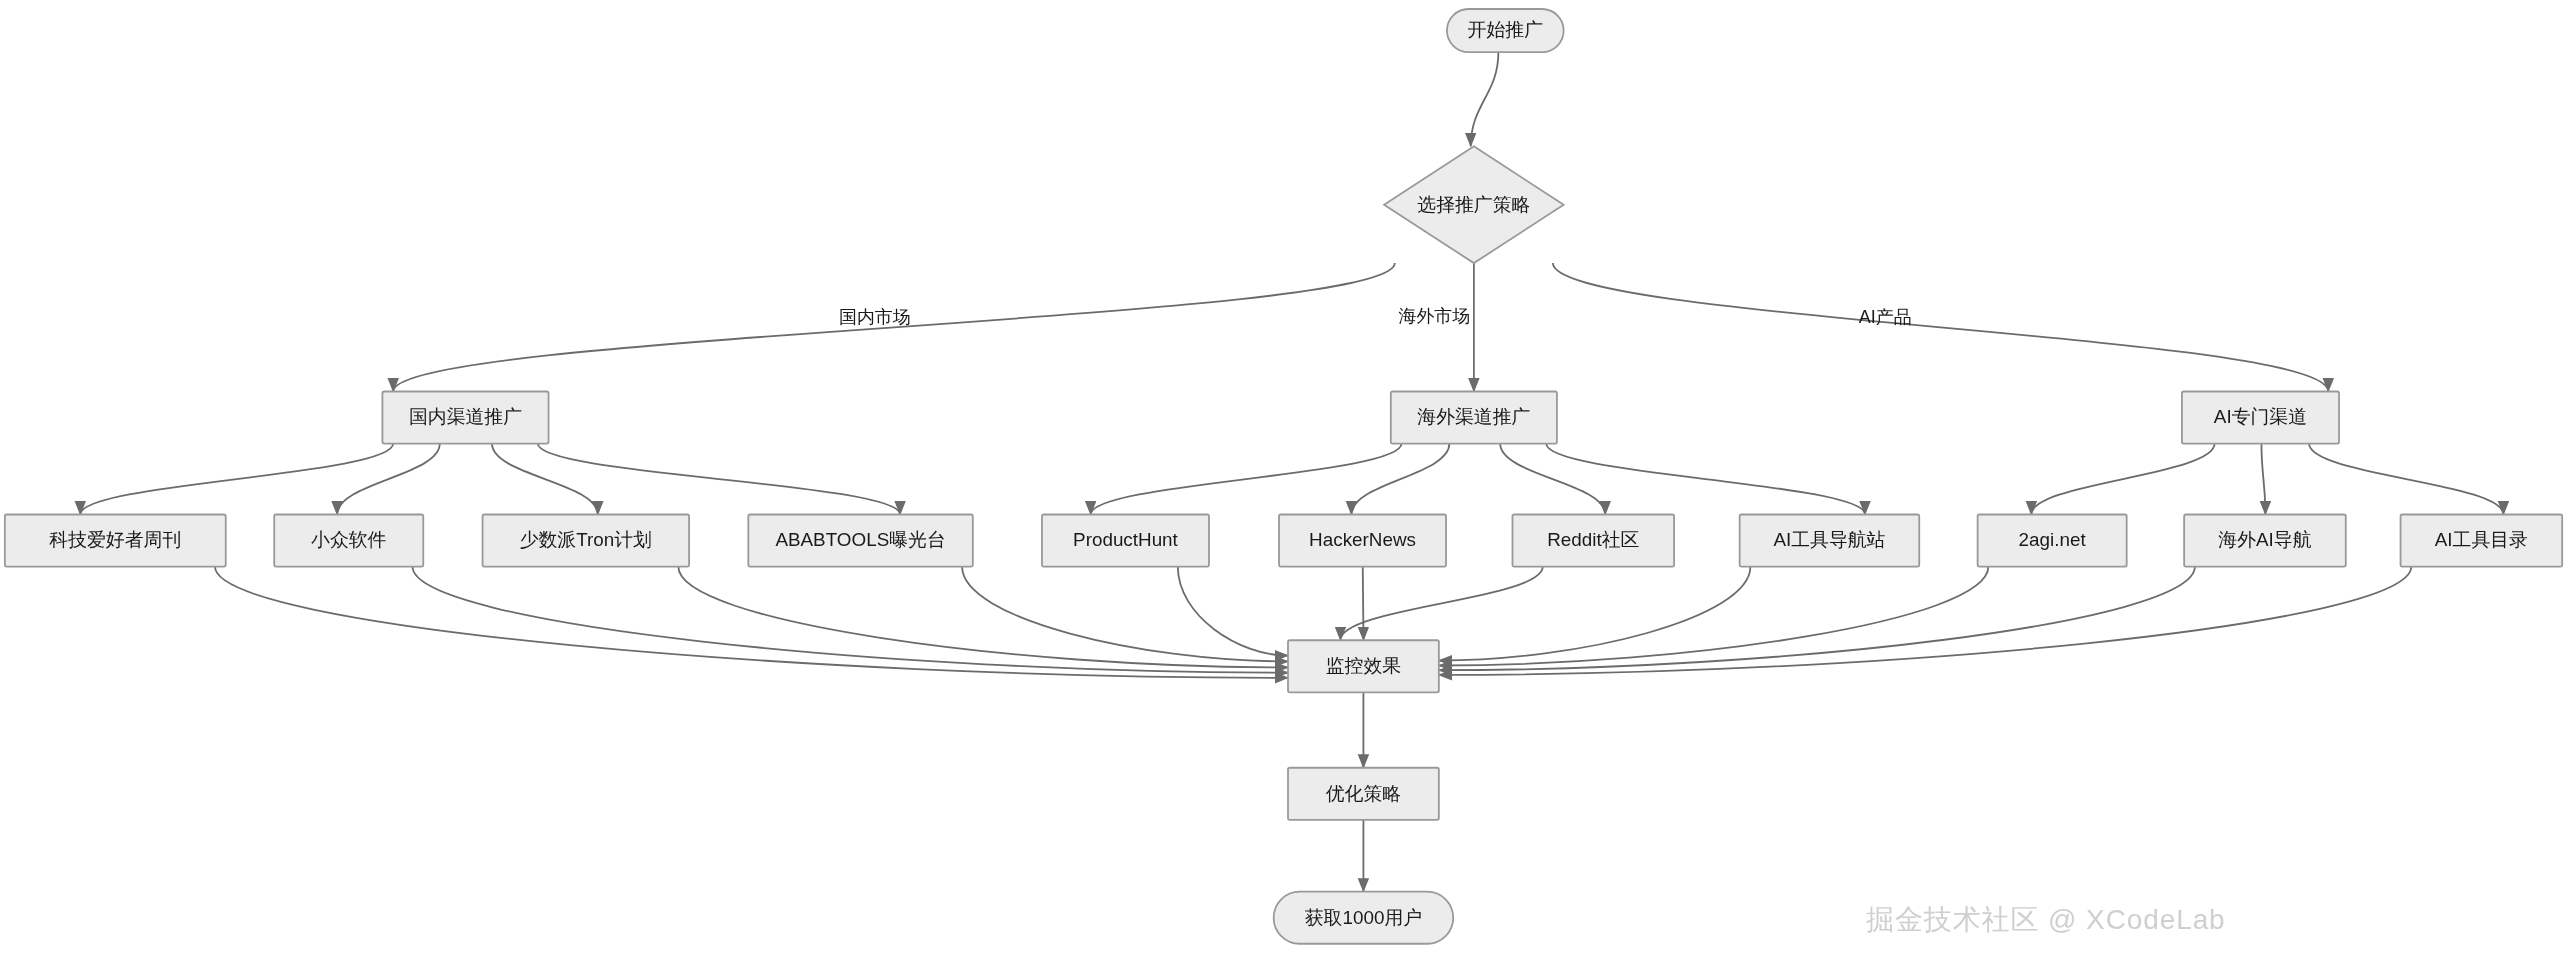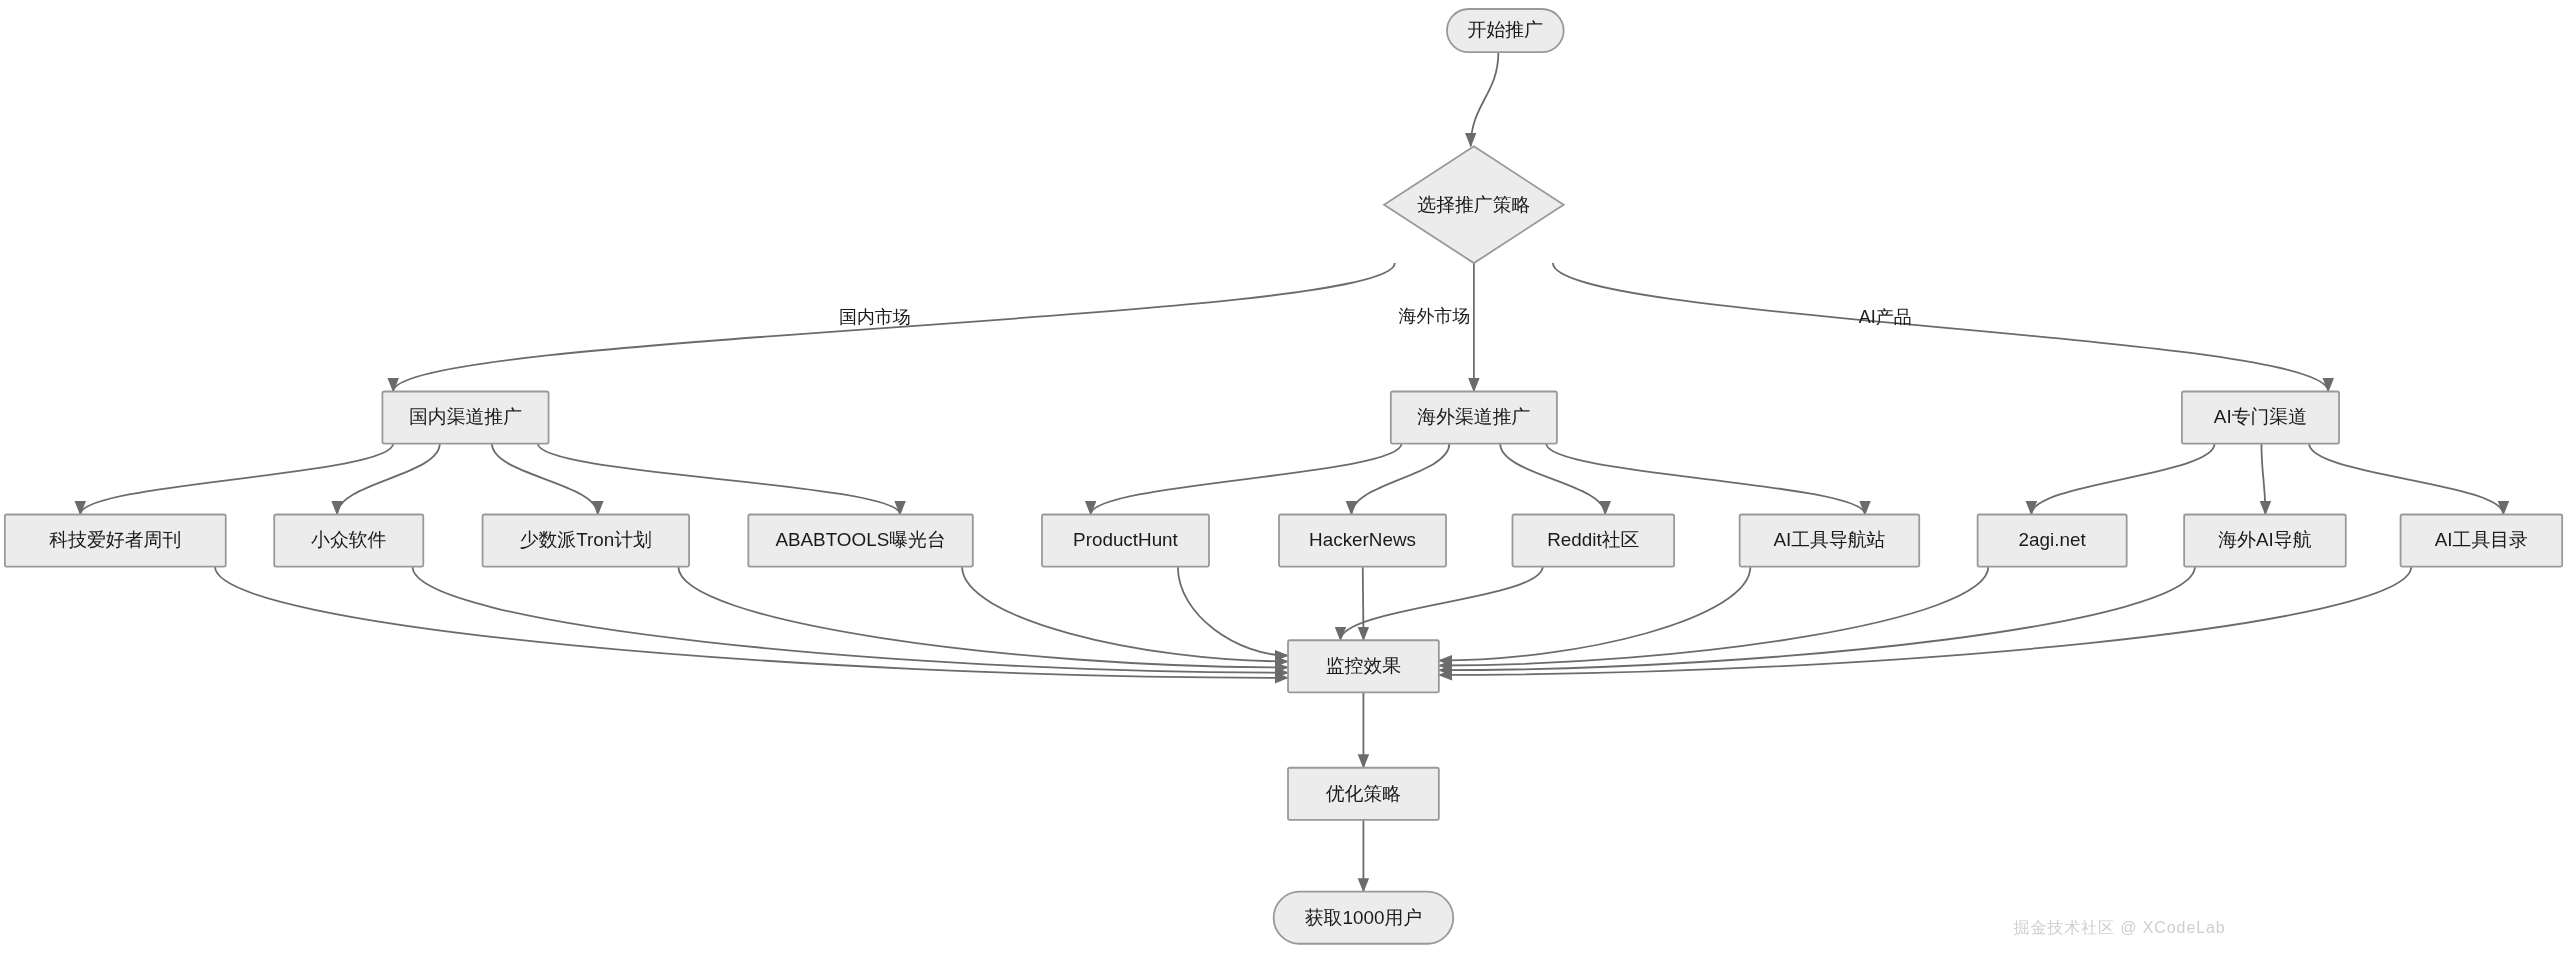--- a/index.html
+++ b/index.html
@@ -46,21 +46,21 @@
     font-size: 20px;
     fill: #1a1a1a;
     text-anchor: middle;
     dominant-baseline: middle;
   }
   .watermark-text {
     position: absolute;
     right: 23.4px;
     bottom: 20px;
     font-family: "Liberation Sans", "DejaVu Sans", sans-serif;
-    font-size: 16px;
+    font-size: 28px;
     color: #cfcfcf;
     letter-spacing: 0.9px;
     white-space: nowrap;
     user-select: none;
     margin-top: 22px;
   }
 </style>
 </head>
 <body>
 

